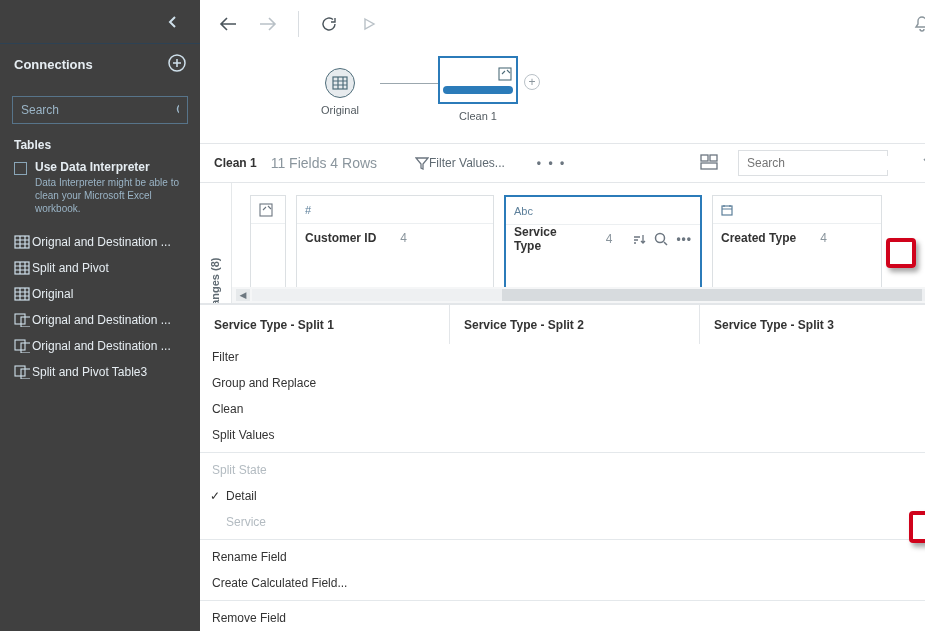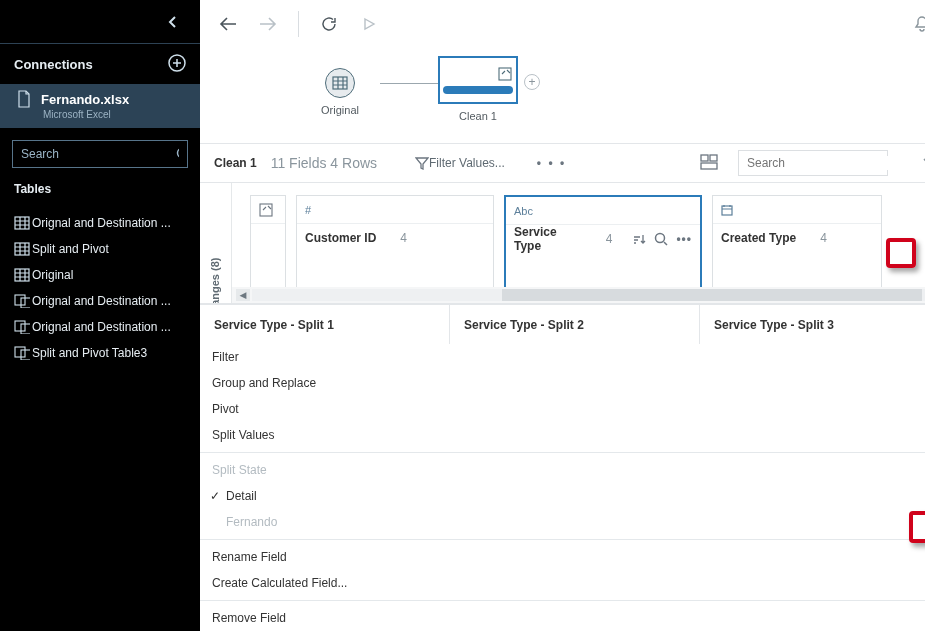--- a/index.html
+++ b/index.html
@@ -1,20 +1,20 @@
 <!DOCTYPE html>
 <html><head>
 <meta charset="utf-8">
 <style>
   * { margin: 0; padding: 0; box-sizing: border-box; font-family: -apple-system, "Segoe UI", Arial, sans-serif; }
   body { width: 925px; height: 631px; background: #fff; font-size: 12px; color: #333; overflow: hidden; }
   .app { display: flex; height: 100%; }
 
   
-  .sidebar { width: 200px; background: #000000; color: #e6edf2; display: flex; flex-direction: column; }
+  .sidebar { width: 200px; background: #404040; color: #e6edf2; display: flex; flex-direction: column; }
   .sb-collapse { height: 44px; display:flex; align-items:center; justify-content:flex-end; padding-right:22px; border-bottom:1px solid #2d4254;}
   .sb-collapse svg { stroke:#cfe0eb; }
   .sb-connections { display:flex; align-items:center; justify-content:space-between; padding:0 14px; height:40px; font-weight:600; font-size:13px;}
   .sb-file { background:#2c4356; padding:6px 14px 8px 14px; border-left:3px solid #2c4356;}
   .sb-file-row { display:flex; align-items:center; gap:10px;}
   .sb-file-name { font-size:13px; font-weight:600; color:#fff;}
   .sb-file-sub { font-size:10px; color:#9cb3c4; padding-left:26px; margin-top:1px;}
   .sb-search { margin:12px 12px 10px 12px; border:1px solid #57748a; height:28px; display:flex; align-items:center; padding:0 8px;}
   .sb-search input { background:none; border:none; outline:none; color:#cde1ee; flex:1; font-size:12px;}
   .sb-search input::placeholder{ color:#9ab4c6; }
@@ -108,38 +108,35 @@
     </div>
     <div class="sb-connections">
       <span>Connections</span>
       <span>
         <svg width="18" height="18" viewBox="0 0 18 18" fill="none" stroke="#cfe0eb" stroke-width="1.5">
             <circle cx="9" cy="9" r="8"></circle>
             <path d="M9 5v8M5 9h8"></path>
           </svg>
       </span>
     </div>
-    <div class="sb-file">
-      <div class="sb-file-row">
-        <svg width="14" height="18" viewBox="0 0 14 18" fill="none" stroke="#cfe0eb" stroke-width="1.2">
-            <path d="M2 1h7l3 3v13H2z"></path>
-            <path d="M9 1v3h3"></path>
-          </svg>
-        <span class="sb-file-name">Fernando.xlsx</span>
-      </div>
-      <div class="sb-file-sub">Microsoft Excel</div>
-    </div>
     <div class="sb-search">
       <input placeholder="Search" style="">
       <svg width="14" height="14" fill="none" stroke="#9ab4c6" stroke-width="1.5">
           <circle cx="6" cy="6" r="4.5"></circle>
           <path d="M10 10l3 3"></path>
         </svg>
     </div>
     <div class="sb-heading">Tables</div>
+    <div class="sb-interp">
+      <div class="sb-chk"></div>
+      <div class="sb-interp-text">
+        <div class="t1">Use Data Interpreter</div>
+        <div class="t2">Data Interpreter might be able to clean your Microsoft Excel workbook.</div>
+      </div>
+    </div>
     <div class="sb-list">
       <div class="sb-item">
         <svg width="16" height="14" fill="none" stroke="#cfe0eb" stroke-width="1.2">
             <rect x="1" y="1" width="14" height="12"></rect>
             <path d="M1 5h14M1 9h14M6 1v12M11 1v12"></path>
           </svg>
         <span>Orignal and Destination ...</span>
       </div>
       <div class="sb-item">
         <svg width="16" height="14" fill="none" stroke="#cfe0eb" stroke-width="1.2">
@@ -348,34 +345,34 @@
     </div>
 
     <div class="menu">
       <div class="mitem">
           <span>Filter</span>
         </div>
       <div class="mitem">
           <span>Group and Replace</span>
         </div>
       <div class="mitem">
-          <span>Pivot</span>
+          <span>Clean</span>
         </div>
       <div class="mitem">
           <span>Split Values</span>
         </div>
       <div class="msep"></div>
       <div class="mitem disabled">
           <span>Split State</span>
         </div>
       <div class="mitem sub check">
           <span>Detail</span>
         </div>
       <div class="mitem sub disabled">
-          <span>Fernando</span>
+          <span>Service</span>
         </div>
       <div class="msep"></div>
       <div class="mitem">
           <span>Rename Field</span>
         </div>
       <div class="mitem">
           <span>Create Calculated Field...</span>
         </div>
       <div class="msep"></div>
       <div class="mitem">

